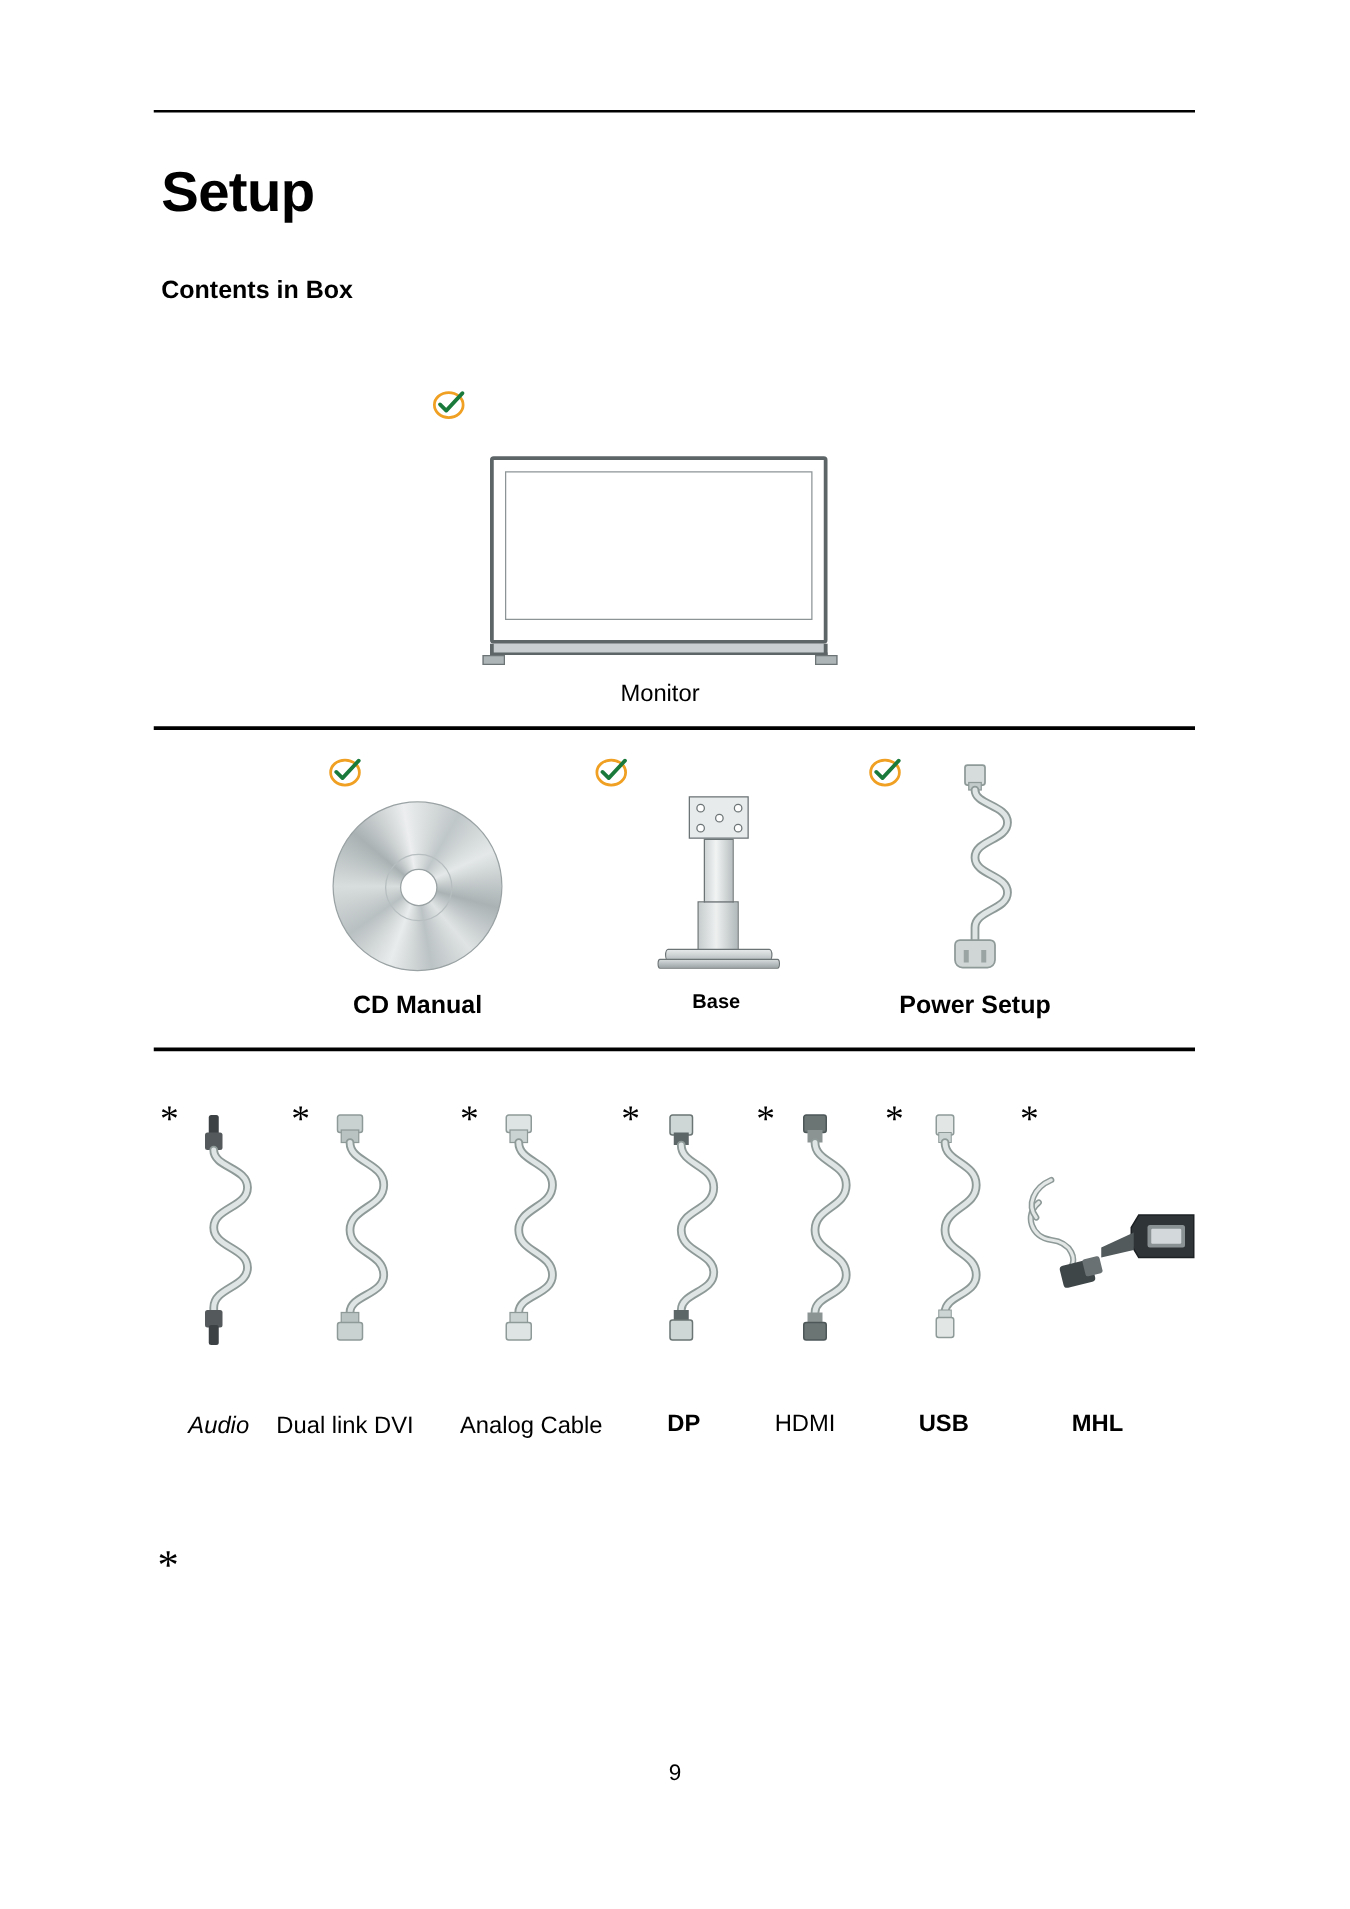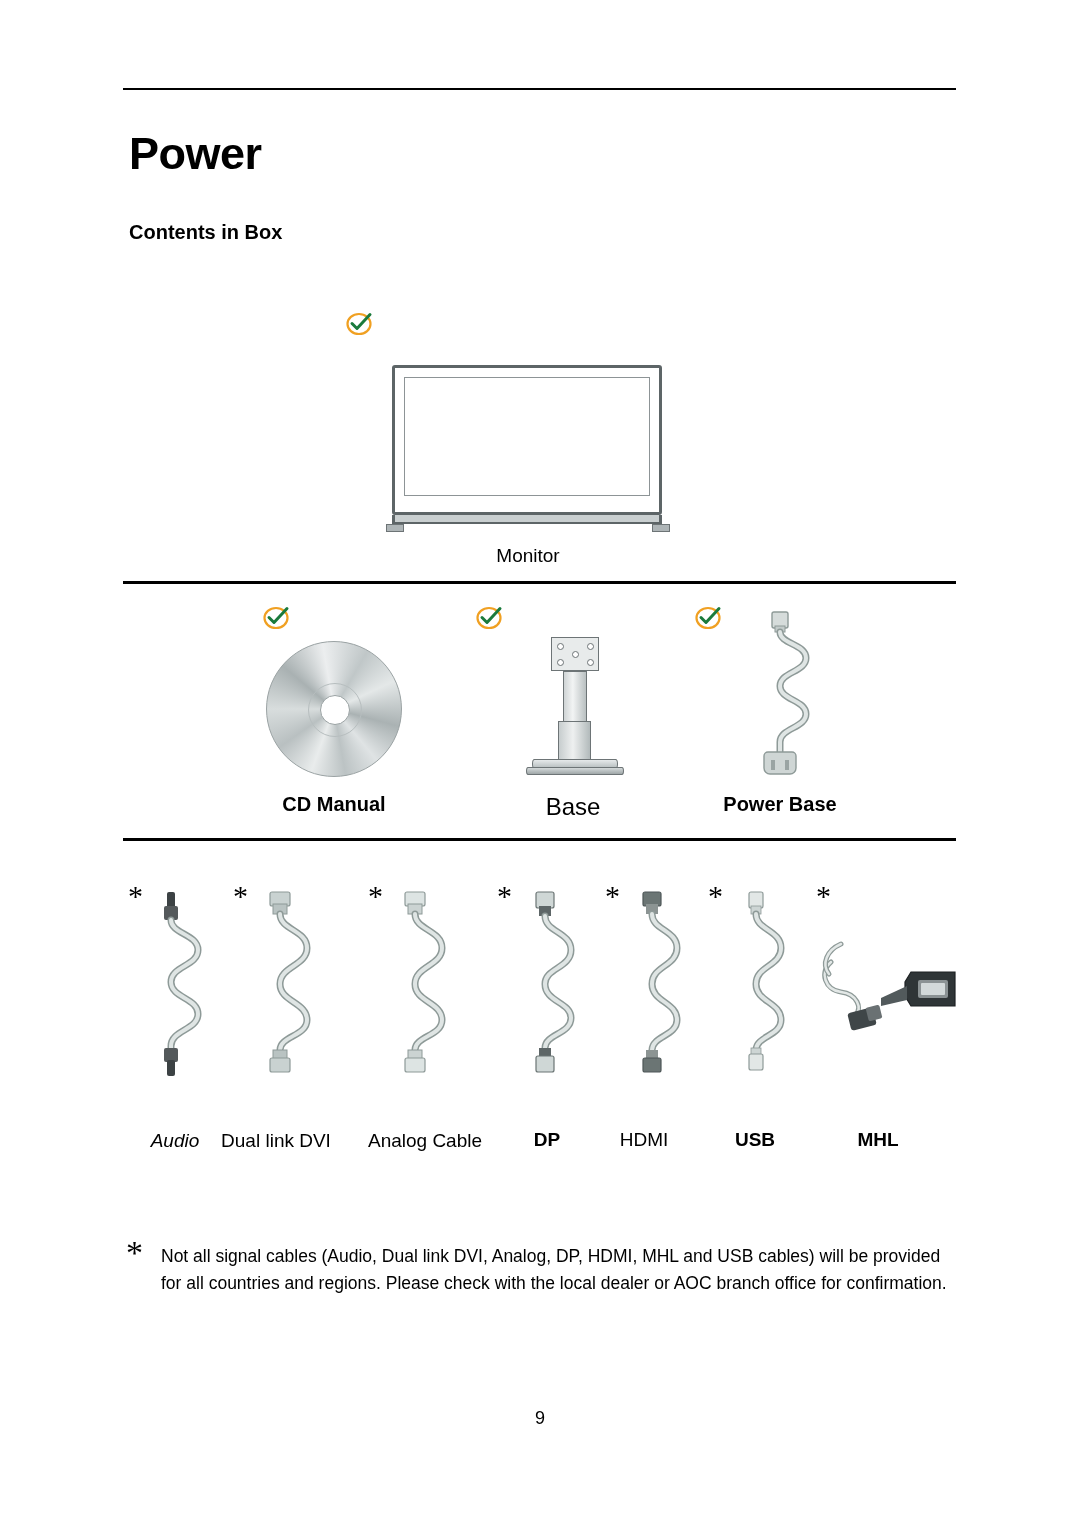--- a/index.html
+++ b/index.html
@@ -260,21 +260,21 @@
     font-size: 18px;
   }
 </style>
 </head>
 <body>
 
 <div class="page">
 
   <div class="rule top-rule"></div>
 
-  <h1 class="title">Power</h1>
+  <h1 class="title">Setup</h1>
   <h2 class="subtitle">Contents in Box</h2>
 
   <div class="check-badge" style="left:345px; top:310px;">
     <svg viewBox="0 0 30 26" width="30" height="26">
       <ellipse cx="14" cy="14" rx="11.5" ry="10" fill="#ffffff" stroke="#f0a022" stroke-width="2.2"></ellipse>
       <path d="M7 13.5 L12 18.5 L25 4.5" fill="none" stroke="#1a7a3c" stroke-width="3" stroke-linecap="round" stroke-linejoin="round"></path>
     </svg>
   </div>
 
   <div class="monitor-wrap">
@@ -311,40 +311,40 @@
     <div class="vesa-hole" style="left:39px; top:10px;"></div>
     <div class="vesa-hole" style="left:69px; top:10px;"></div>
     <div class="vesa-hole" style="left:39px; top:26px;"></div>
     <div class="vesa-hole" style="left:69px; top:26px;"></div>
     <div class="vesa-hole" style="left:54px; top:18px;"></div>
     <div class="neck"></div>
     <div class="neck2"></div>
     <div class="plate"></div>
     <div class="plate2"></div>
   </div>
-  <div class="item-label bold" style="left:488px; top:793px; width:170px; font-weight:normal; font-size:24px;">Base</div>
+  <div class="item-label bold" style="left:488px; top:793px; width:170px; font-weight:bold; font-size:16px;">Base</div>
 
   <div class="check-badge" style="left:694px; top:604px;">
     <svg viewBox="0 0 30 26" width="30" height="26">
       <ellipse cx="14" cy="14" rx="11.5" ry="10" fill="#ffffff" stroke="#f0a022" stroke-width="2.2"></ellipse>
       <path d="M7 13.5 L12 18.5 L25 4.5" fill="none" stroke="#1a7a3c" stroke-width="3" stroke-linecap="round" stroke-linejoin="round"></path>
     </svg>
   </div>
   <div class="cable" style="left:740px; top:610px; width:80px; height:170px;">
     <svg viewBox="0 0 80 170" width="80" height="170">
       <rect x="32" y="2" width="16" height="16" rx="2" fill="#d6dcdb" stroke="#8e9a98" stroke-width="1.4"></rect>
       <rect x="35" y="16" width="10" height="6" fill="#c3cbca" stroke="#8e9a98" stroke-width="1"></rect>
       <path d="M40 22 C 40 34, 66 34, 66 48 C 66 62, 40 62, 40 76 C 40 90, 66 90, 66 104 C 66 118, 40 118, 40 132 L40 142" fill="none" stroke="#8e9a98" stroke-width="7" stroke-linecap="round"></path>
       <path d="M40 22 C 40 34, 66 34, 66 48 C 66 62, 40 62, 40 76 C 40 90, 66 90, 66 104 C 66 118, 40 118, 40 132 L40 142" fill="none" stroke="#dfe5e4" stroke-width="4" stroke-linecap="round"></path>
       <path d="M28 142 h24 a4 4 0 0 1 4 4 v12 a6 6 0 0 1 -6 6 h-20 a6 6 0 0 1 -6 -6 v-12 a4 4 0 0 1 4 -4 z" fill="#cfd6d5" stroke="#8e9a98" stroke-width="1.4"></path>
       <rect x="31" y="150" width="4" height="10" fill="#9aa4a3"></rect>
       <rect x="45" y="150" width="4" height="10" fill="#9aa4a3"></rect>
     </svg>
   </div>
-  <div class="item-label bold" style="left:680px; top:793px; width:200px; font-weight:bold; font-size:20px;">Power Base</div>
+  <div class="item-label bold" style="left:680px; top:793px; width:200px; font-weight:bold; font-size:20px;">Power Setup</div>
 
   <div class="rule sec-rule-2"></div>
 
   <div class="star" style="position:absolute; left:128px; top:881px;">*</div>
   <div class="cable" style="left:140px; top:890px; width:70px; height:190px;">
     <svg viewBox="0 0 70 190" width="70" height="190">
       <rect x="27" y="2" width="8" height="16" rx="2" fill="#3c4244"></rect>
       <rect x="24" y="16" width="14" height="14" rx="2" fill="#54595b"></rect>
       <path d="M31 30 C31 44, 58 44, 58 60 C58 76, 31 76, 31 92 C31 108, 58 108, 58 124 C58 140, 31 140, 31 156 L31 160" fill="none" stroke="#8e9a98" stroke-width="7" stroke-linecap="round"></path>
       <path d="M31 30 C31 44, 58 44, 58 60 C58 76, 31 76, 31 92 C31 108, 58 108, 58 124 C58 140, 31 140, 31 156 L31 160" fill="none" stroke="#dfe5e4" stroke-width="4" stroke-linecap="round"></path>
@@ -430,17 +430,16 @@
       <rect x="52" y="68" width="14" height="14" rx="2" fill="#6a7173" transform="rotate(-14 59 75)"></rect>
       <path d="M96 34 l44 0 l0 34 l-44 0 l-6 -10 l0 -14 z" fill="#2f3537" stroke="#1d2123" stroke-width="1.2"></path>
       <rect x="103" y="42" width="30" height="18" rx="2" fill="#8b9294"></rect>
       <rect x="106" y="45" width="24" height="12" rx="1" fill="#d3d9da"></rect>
       <path d="M66 60 l26 -12 l0 14 l-26 6 z" fill="#525a5c"></path>
     </svg>
   </div>
   <div class="item-label bold" style="left:823px; top:1129px; width:110px; font-weight:bold;">MHL</div>
 
   <div class="footnote-star">*</div>
-  <div class="footnote">Not all signal cables (Audio, Dual link DVI, Analog, DP, HDMI, MHL and USB cables) will be provided for all countries and regions. Please check with the local dealer or AOC branch office for confirmation.</div>
 
   <div class="pagenum">9</div>
 
 </div>
 
 </body></html>

